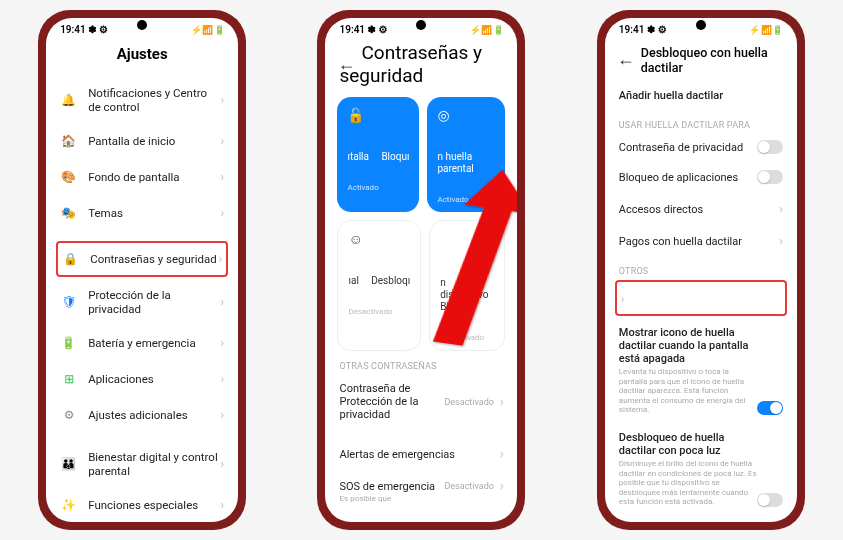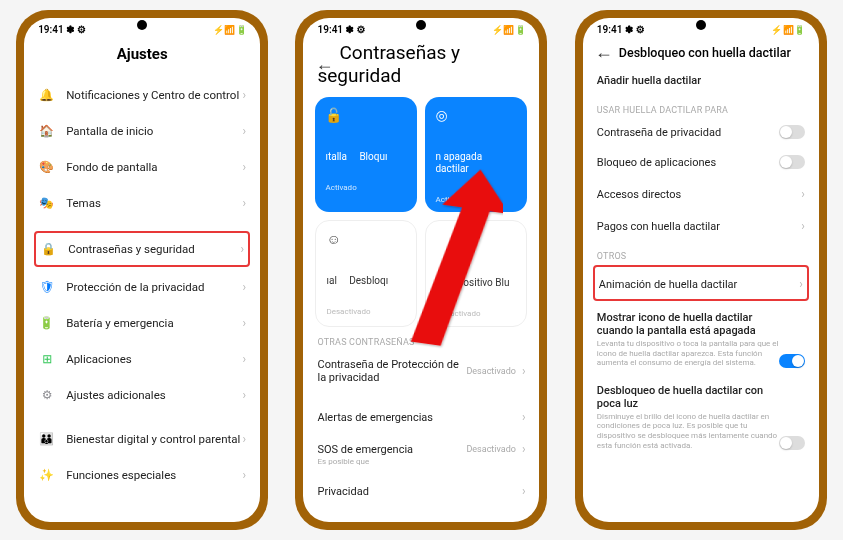--- a/index.html
+++ b/index.html
@@ -8,23 +8,23 @@
     background: #f5f5f5;
     font-family: -apple-system, BlinkMacSystemFont, 'Segoe UI', Roboto, sans-serif;
     display: flex;
     justify-content: space-around;
     gap: 15px;
     width: 843px;
     height: 540px;
     box-sizing: border-box;
   }
   .phone {
-    width: 252px;
+    width: 208px;
     height: 520px;
-    background: #a16207;
+    background: #7f1d1d;
     border-radius: 32px;
     padding: 8px;
     box-sizing: border-box;
     position: relative;
   }
   .screen {
     width: 100%;
     height: 100%;
     background: #fff;
     border-radius: 26px;
@@ -282,21 +282,21 @@
     </div>
     <div class="content">
       <div class="cards">
         <div class="card">
           <span class="card-icon">🔓</span>
           <div class="card-title"><span>ıtalla</span>&nbsp;&nbsp;&nbsp;&nbsp;&nbsp;<span>Bloquı</span></div>
           <div class="card-status">Activado</div>
         </div>
         <div class="card">
           <span class="card-icon">◎</span>
-          <div class="card-title">n apagada dactilar</div>
+          <div class="card-title">n huella parental</div>
           <div class="card-status">Activado</div>
         </div>
       </div>
       <div class="cards" style="margin-top:8px;">
         <div class="card white">
           <span class="card-icon">☺</span>
           <div class="card-title" style="color:#333;"><span>ıal</span>&nbsp;&nbsp;&nbsp;&nbsp;&nbsp;<span>Desbloqı</span></div>
           <div class="card-status" style="color:#aaa;">Desactivado</div>
         </div>
         <div class="card white">
@@ -394,23 +394,20 @@
           </div>
           <div class="row3">
     <div class="text">
               <div class="label">Pagos con huella dactilar</div>
             </div>
     <span class="chev">›</span>
           </div>
         </div>
       <div class="section-label">OTROS</div>
       <div class="row3 highlighted">
-        <div class="text">
-            <div class="label">Animación de huella dactilar</div>
-          </div>
         <span class="chev">›</span>
       </div>
       <div id="s3-others">
           <div class="row3">
     <div class="text">
               <div class="label" style="font-weight:500;">Mostrar icono de huella dactilar cuando la pantalla está apagada</div>
     <div class="desc">Levanta tu dispositivo o toca la pantalla para que el icono de huella dactilar aparezca. Esta función aumenta el consumo de energía del sistema.</div>
             </div>
     <div class="toggle on" style="margin-top:4px;"></div>
           </div>

